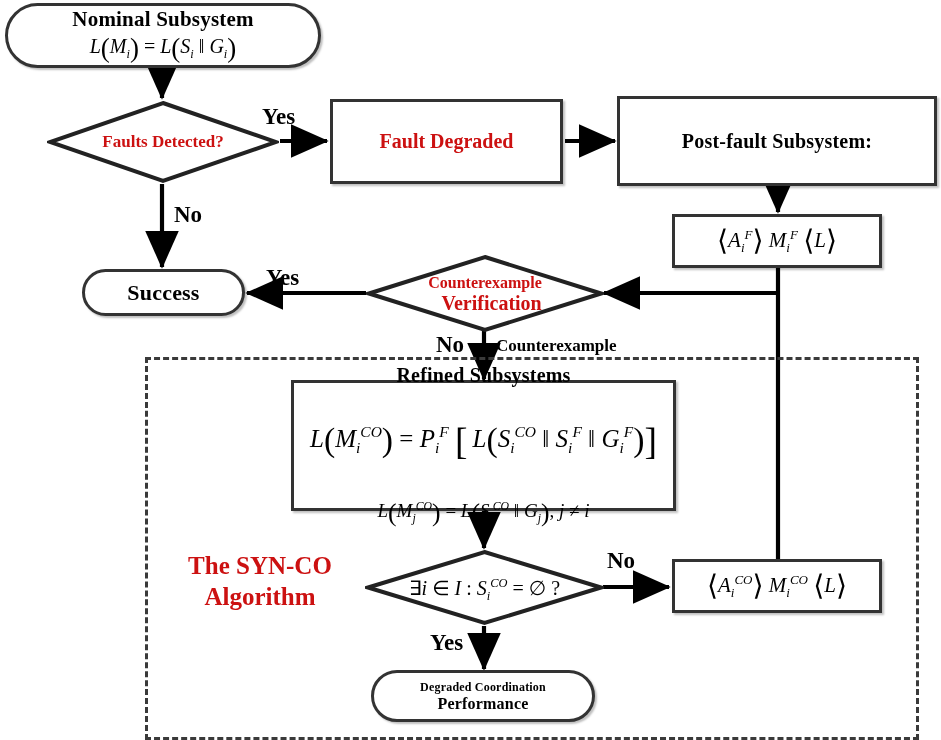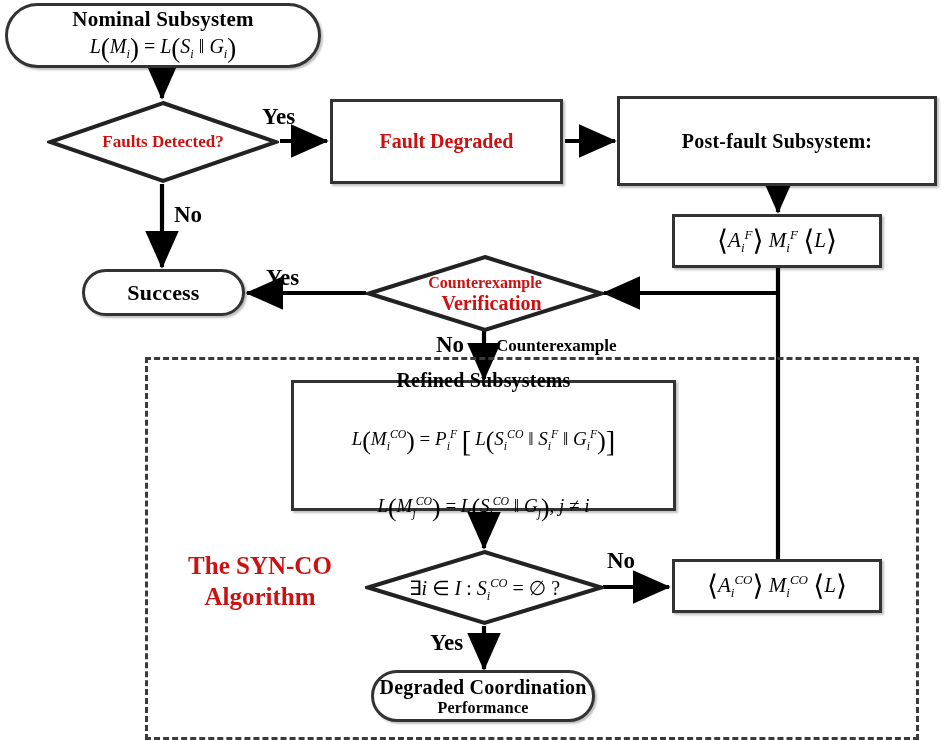--- a/index.html
+++ b/index.html
@@ -119,21 +119,21 @@
     <div class="dtext">
       <div>
         <div class="red" style="font-size:16px;">Counterexample</div>
         <div class="red" style="font-size:20px;text-align:right;">Verification</div>
       </div>
     </div>
   </div>
 
   <div class="node rect" style="left:291px;top:380px;width:385px;height:131px;gap:28px;">
     <div class="ttl" style="font-size:20px;">Refined Subsystems</div>
-    <div class="math" style="font-size:19px;margin-top:6px;">
+    <div class="math" style="font-size:25px;margin-top:6px;">
       L<span class="par">(</span>M<sub>i</sub><sup class="co">CO</sup><span class="par">)</span><span class="up"> = </span>P<sub>i</sub><sup>F</sup>
       <span class="brk">[</span> L<span class="par">(</span>S<sub>i</sub><sup class="co">CO</sup><span class="up"> ‖ </span>S<sub>i</sub><sup>F</sup><span class="up"> ‖ </span>G<sub>i</sub><sup>F</sup><span class="par">)</span><span class="brk">]</span>
     </div>
     <div class="math" style="font-size:19px;margin-top:9px;">
       L<span class="par">(</span>M<sub>j</sub><sup class="co">CO</sup><span class="par">)</span><span class="up"> = </span>L<span class="par">(</span>S<sub>i</sub><sup class="co">CO</sup><span class="up"> ‖ </span>G<sub>j</sub><span class="par">)</span><span class="up">, </span>j<span class="up"> ≠ </span>i
     </div>
   </div>
 
   <div class="diamond" style="left:365px;top:549px;width:239px;height:78px;">
     <svg width="239" height="78" viewBox="0 0 239 78">
@@ -146,21 +146,21 @@
     </div>
   </div>
 
   <div class="node rect" style="left:672px;top:559px;width:210px;height:54px;">
     <div class="math" style="font-size:21px;">
       <span class="ang">⟨</span>A<sub>i</sub><sup class="co">CO</sup><span class="ang">⟩</span> M<sub>i</sub><sup class="co">CO</sup> <span class="ang">⟨</span>L<span class="ang">⟩</span>
     </div>
   </div>
 
   <div class="node term" style="left:371px;top:670px;width:224px;height:52px;">
-    <div class="ttl" style="font-size:20px;">Degraded Coordination</div>
+    <div class="ttl" style="font-size:12px;">Degraded Coordination</div>
     <div class="ttl" style="font-size:16px;">Performance</div>
   </div>
 
   <div class="lbl" style="left:262px;top:104px;font-size:23px;">Yes</div>
   <div class="lbl" style="left:174px;top:202px;font-size:23px;">No</div>
   <div class="lbl" style="left:266px;top:265px;font-size:23px;">Yes</div>
   <div class="lbl" style="left:436px;top:332px;font-size:23px;">No</div>
   <div class="lbl small" style="left:496px;top:336px;font-size:17px;">Counterexample</div>
   <div class="lbl" style="left:607px;top:548px;font-size:23px;">No</div>
   <div class="lbl" style="left:430px;top:630px;font-size:23px;">Yes</div>

